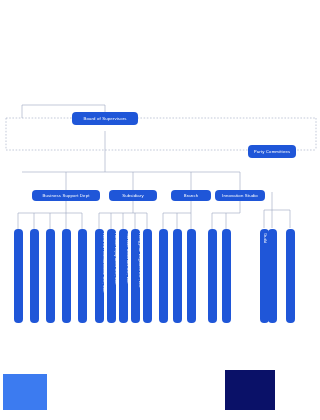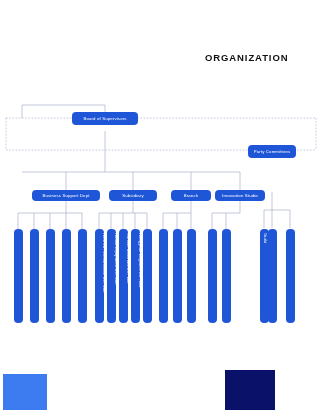--- a/index.html
+++ b/index.html
@@ -79,21 +79,20 @@
     right:45px;bottom:10px;
     width:50px;height:40px;
     background:#0a1168;
   }
 </style>
 </head>
 <body>
 
 <div id="canvas">
 
-  <div class="title">ORGANIZATION</div>
 
   <svg class="lines" width="320" height="420" viewBox="0 0 320 420">
     <g stroke="#9aa6bf" stroke-width="0.6" fill="none">
 
       <line x1="6" y1="118" x2="316" y2="118" stroke-dasharray="1.6,1.6"></line>
       <line x1="6" y1="150" x2="316" y2="150" stroke-dasharray="1.6,1.6"></line>
       <line x1="6" y1="118" x2="6" y2="150" stroke-dasharray="1.6,1.6"></line>
       <line x1="316" y1="118" x2="316" y2="150" stroke-dasharray="1.6,1.6"></line>
 
       <line x1="105" y1="131" x2="105" y2="172"></line>

